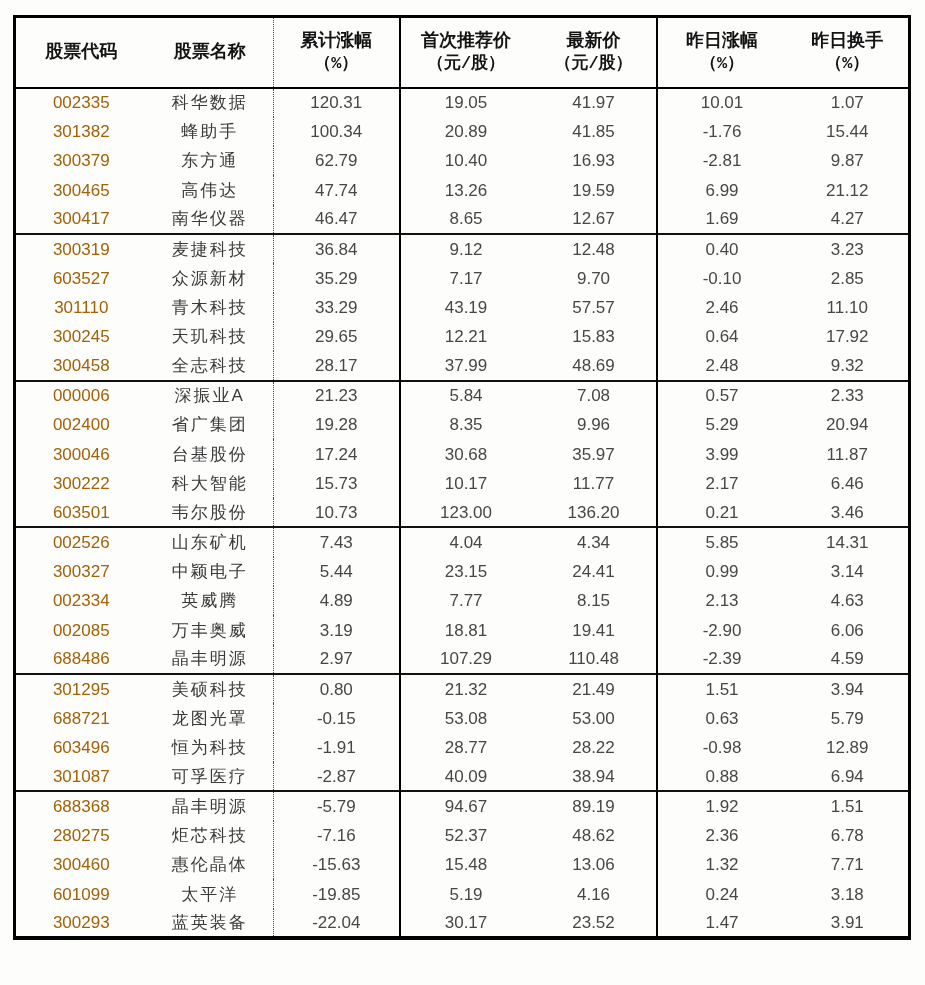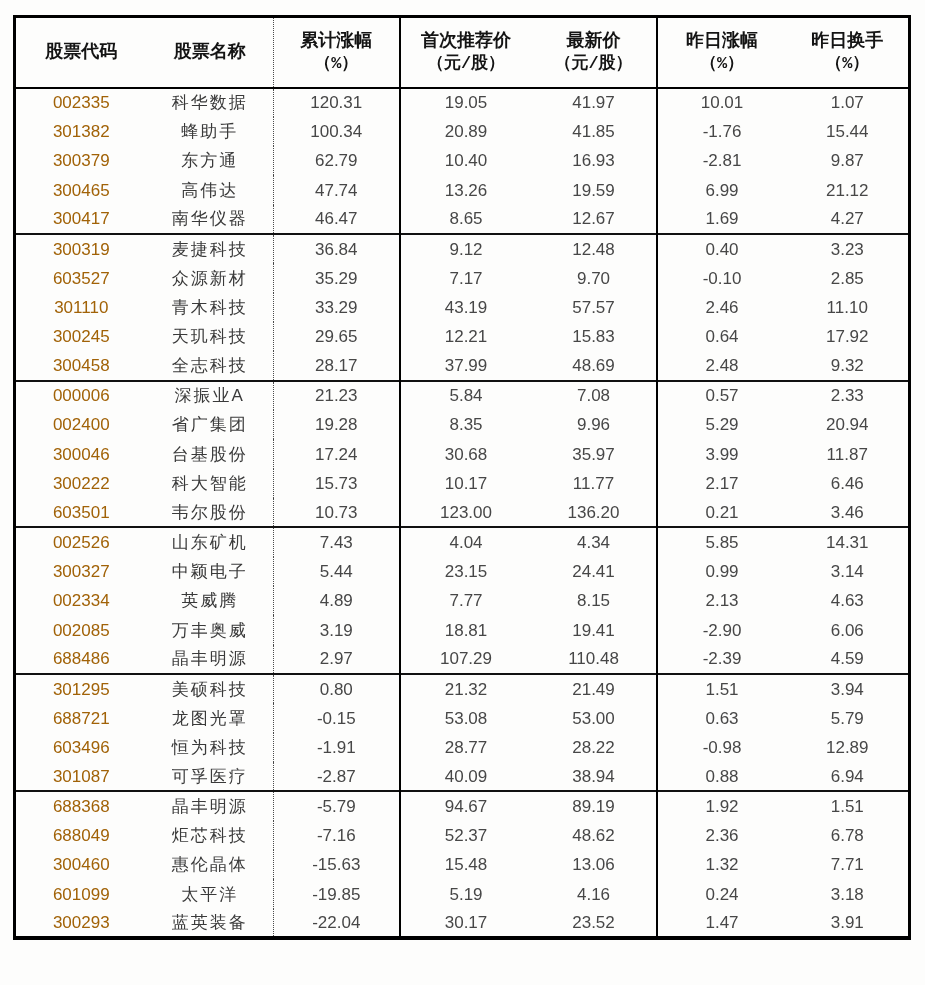--- a/index.html
+++ b/index.html
@@ -335,21 +335,21 @@
         <tr>
           <td class="col-0">688368</td>
           <td class="col-1">晶丰明源</td>
           <td class="col-2">-5.79</td>
           <td class="col-3">94.67</td>
           <td class="col-4">89.19</td>
           <td class="col-5">1.92</td>
           <td class="col-6">1.51</td>
         </tr>
         <tr>
-          <td class="col-0">688049</td>
+          <td class="col-0">280275</td>
           <td class="col-1">炬芯科技</td>
           <td class="col-2">-7.16</td>
           <td class="col-3">52.37</td>
           <td class="col-4">48.62</td>
           <td class="col-5">2.36</td>
           <td class="col-6">6.78</td>
         </tr>
         <tr>
           <td class="col-0">300460</td>
           <td class="col-1">惠伦晶体</td>

